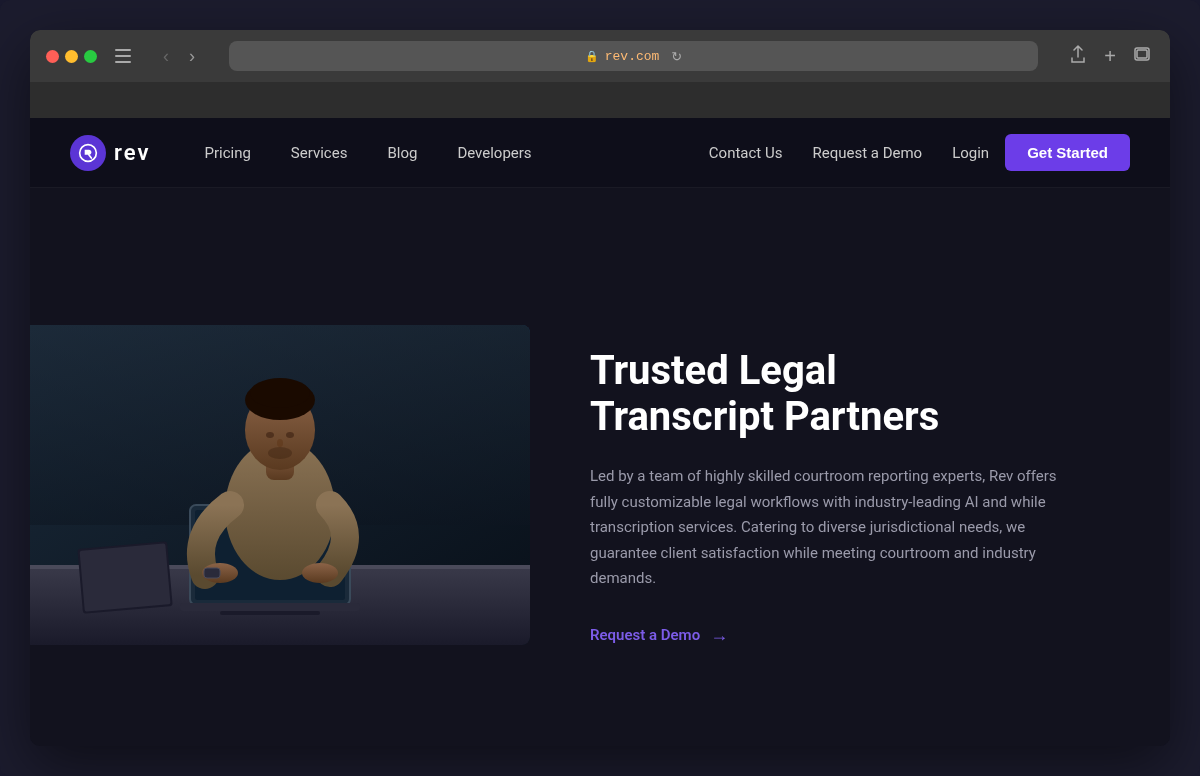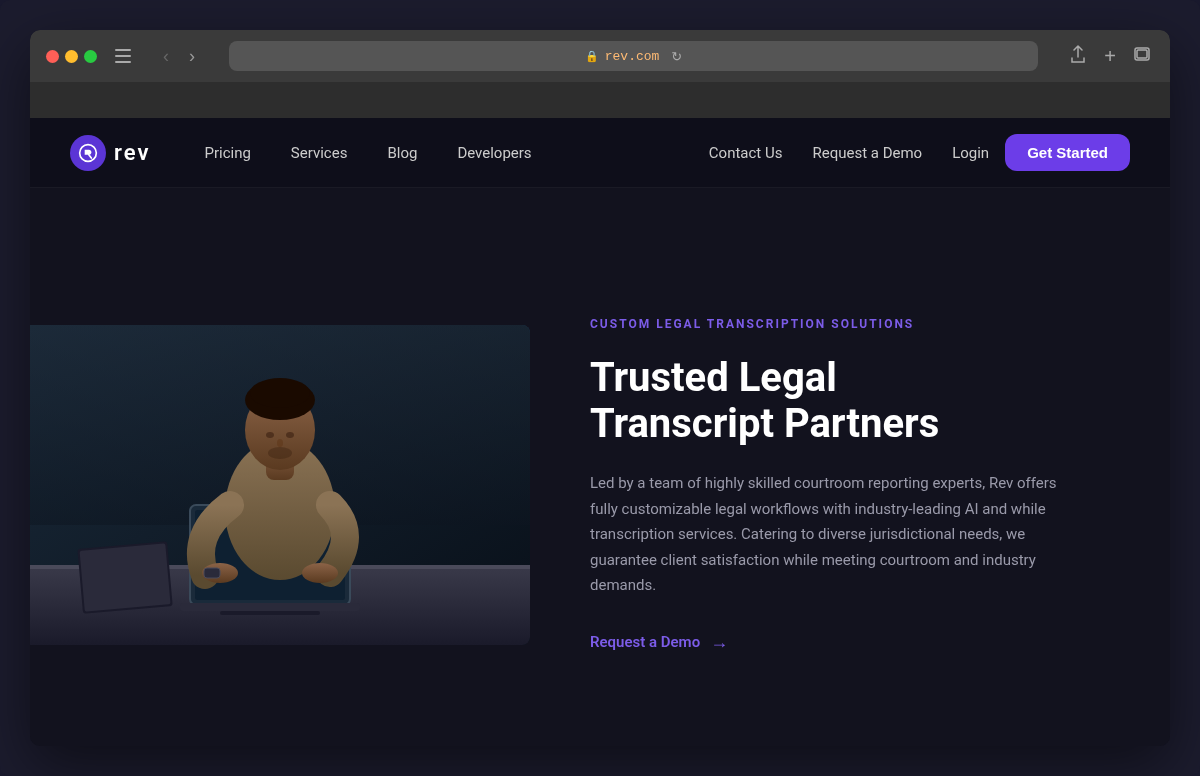--- a/index.html
+++ b/index.html
@@ -169,21 +169,21 @@
       display: flex;
       align-items: center;
       gap: 2px;
     }
 
     .btn-get-started {
       background: #6c3de8;
       color: white;
       border: none;
       padding: 10px 22px;
-      border-radius: 12px;
+      border-radius: 6px;
       font-size: 15px;
       font-weight: 600;
       cursor: pointer;
       white-space: nowrap;
     }
 
     
     .hero {
       display: flex;
       align-items: center;
@@ -433,21 +433,20 @@
 
               <ellipse cx="190" cy="248" rx="18" ry="10" fill="url(#skinGrad)"></ellipse>
               <ellipse cx="290" cy="248" rx="18" ry="10" fill="url(#skinGrad)"></ellipse>
 
               <rect x="174" y="243" width="16" height="10" rx="3" fill="#2a2a3a" stroke="#4a4a5a" stroke-width="1"></rect>
             </svg>
           </div>
         </div>
 
         <div class="hero-content">
-          <p class="hero-eyebrow">CUSTOM LEGAL TRANSCRIPTION SOLUTIONS</p>
           <h1 class="hero-title">
             <span>Trusted Legal</span><br>
             <span>Transcript Partners</span>
           </h1>
           <p class="hero-description">Led by a team of highly skilled courtroom reporting experts, Rev offers fully customizable legal workflows with industry-leading AI and while transcription services. Catering to diverse jurisdictional needs, we guarantee client satisfaction while meeting courtroom and industry demands.</p>
           <a class="hero-cta">
             <span>Request a Demo</span>
             <span class="hero-cta-arrow">→</span>
           </a>
         </div>

